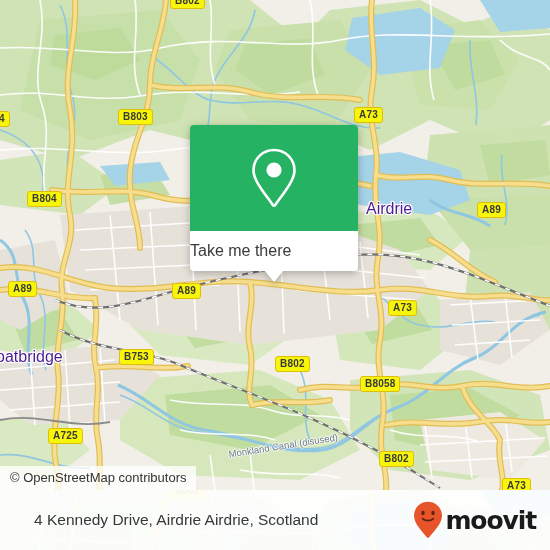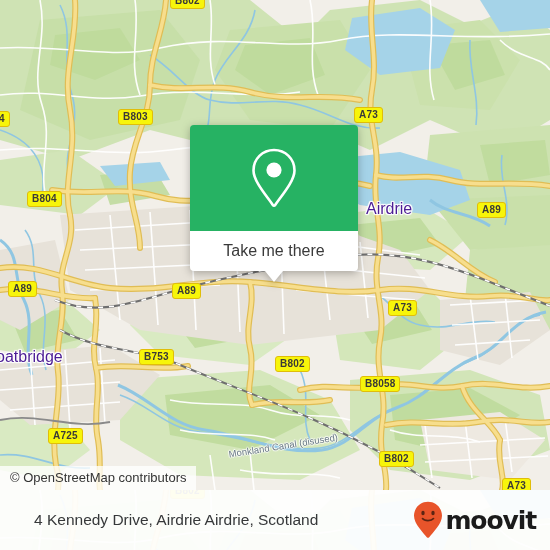--- a/index.html
+++ b/index.html
@@ -68,21 +68,21 @@
   }
   #card-top{
     background:#26b263;height:106px;
     border-radius:4px 4px 0 0;
     display:flex;align-items:center;justify-content:center;
   }
   #card-pin{display:block;}
   #card-bottom{
     background:#fff;height:40px;
     border-radius:0 0 4px 4px;
-    display:flex;align-items:center;justify-content:center;
+    display:flex;align-items:center;justify-content:flex-start;
   }
   #card-label{
     color:#3a3a3a;font-size:16px;
     font-family:"Liberation Sans", sans-serif;
   }
   #card-tail{
     position:absolute;left:50%;top:146px;margin-left:-9px;
     width:0;height:0;
     border-left:9px solid transparent;
     border-right:9px solid transparent;
@@ -307,21 +307,21 @@
     <div id="shields">
         <div class="shield" style="left: 170px; top: -7px;">B802</div>
         <div class="shield" style="left: -6px; top: 111px;">4</div>
         <div class="shield" style="left: 118px; top: 109px;">B803</div>
         <div class="shield" style="left: 354px; top: 107px;">A73</div>
         <div class="shield" style="left: 27px; top: 191px;">B804</div>
         <div class="shield" style="left: 477px; top: 202px;">A89</div>
         <div class="shield" style="left: 8px; top: 281px;">A89</div>
         <div class="shield" style="left: 172px; top: 283px;">A89</div>
         <div class="shield" style="left: 388px; top: 300px;">A73</div>
-        <div class="shield" style="left: 139px; top: 349px;">B753</div>
+        <div class="shield" style="left: 119px; top: 349px;">B753</div>
         <div class="shield" style="left: 275px; top: 356px;">B802</div>
         <div class="shield" style="left: 360px; top: 376px;">B8058</div>
         <div class="shield" style="left: 48px; top: 428px;">A725</div>
         <div class="shield" style="left: 379px; top: 451px;">B802</div>
         <div class="shield" style="left: 502px; top: 478px;">A73</div>
       </div>
     <div id="places">
         <div class="placelabel" style="left: 366px; top: 200px;">Airdrie</div>
         <div class="placelabel" style="left: -4px; top: 348px;">oatbridge</div>
       </div>

